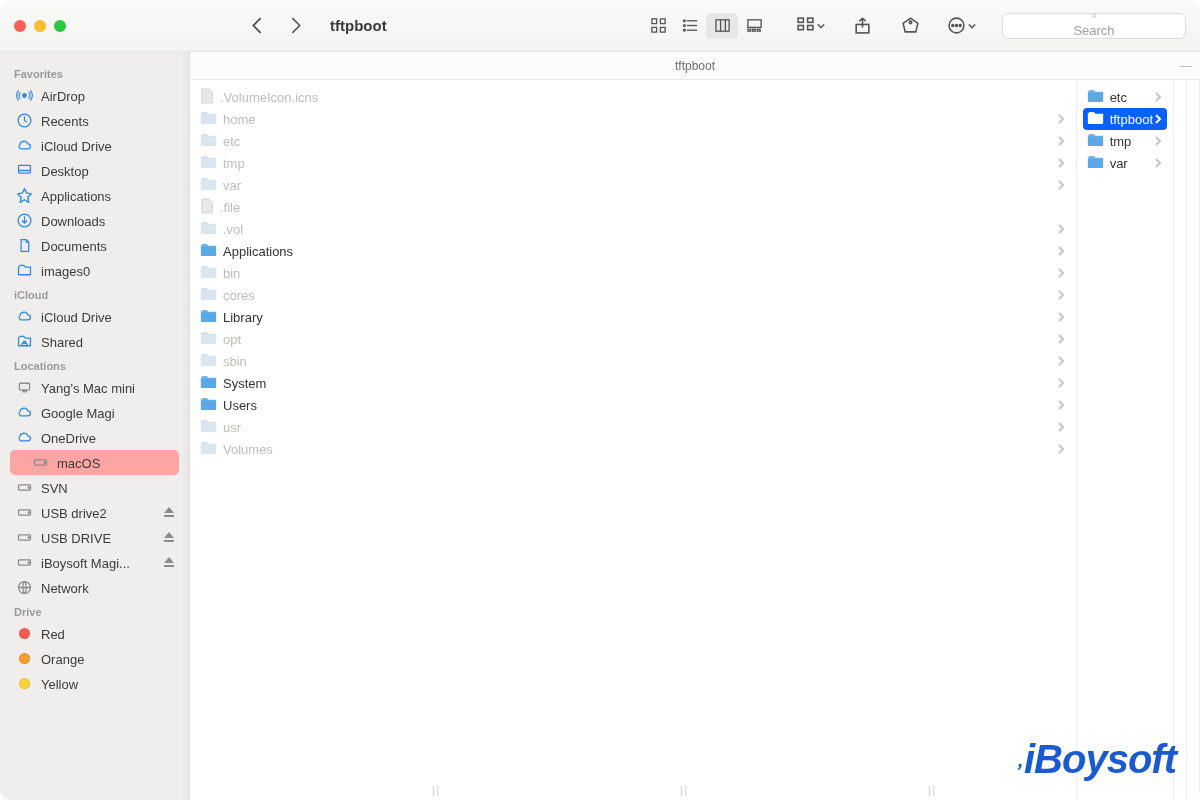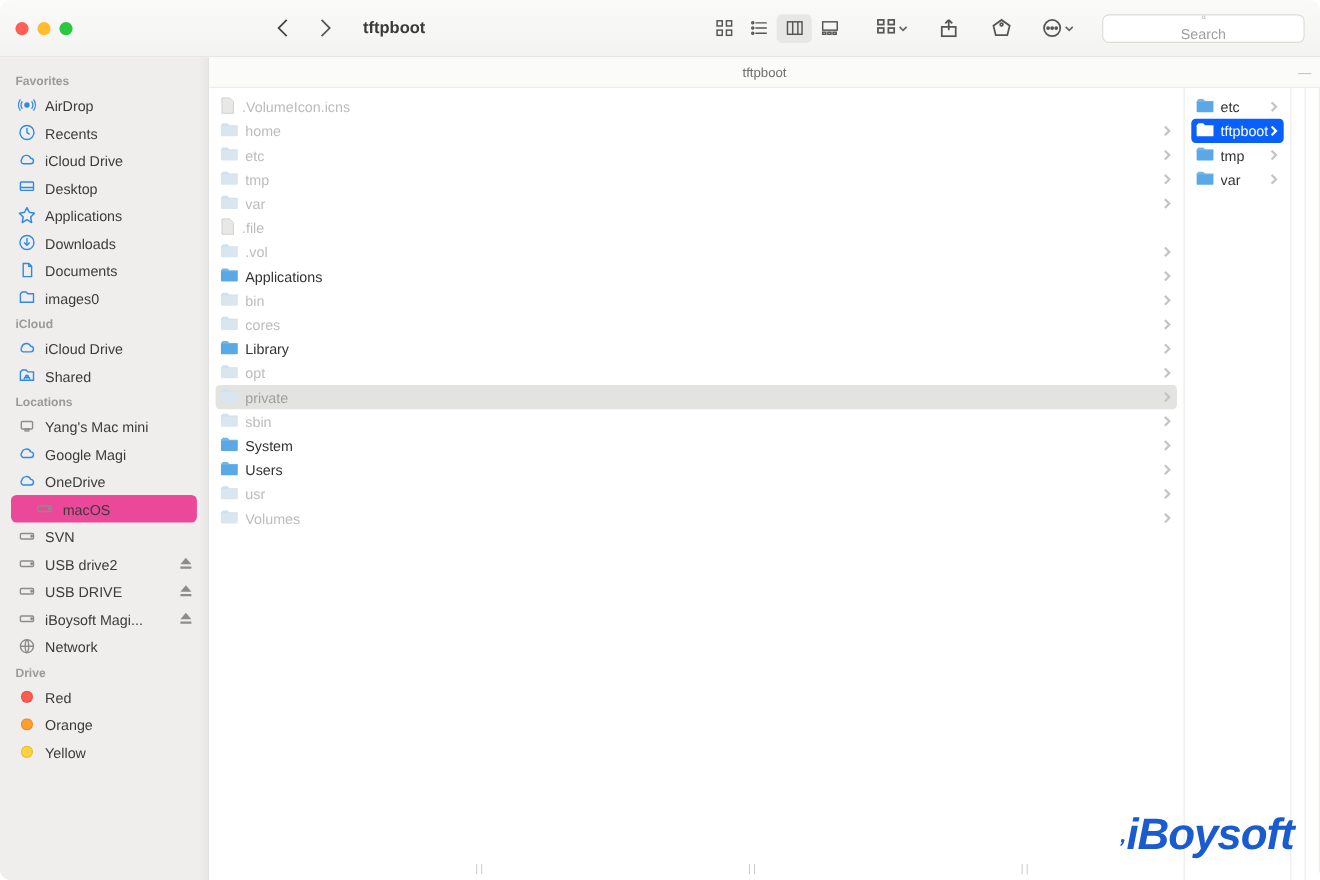--- a/index.html
+++ b/index.html
@@ -25,21 +25,21 @@
   .iconbtn svg { width:19px; height:19px; stroke:#555; fill:none; stroke-width:1.5; }
   .searchbox { width:184px; height:26px; border:1px solid #dcdcdb; border-radius:6px; display:flex; align-items:center; padding:0 6px; background:#fff; color:#a0a0a0; font-size:13px; gap:5px;flex-direction:column;}
   .searchbox svg { width:13px; height:13px; stroke:#a0a0a0; fill:none; stroke-width:2; }
 
   
   .main { display:flex; height: calc(100% - 52px); }
   .sidebar { width:190px; background:#efeeec; border-right:1px solid #e1e1df; padding:10px 10px 0 10px; overflow:hidden; position:relative; }
   .sidebar::after { content:""; position:absolute; right:0; top:0; bottom:0; width:8px; background:linear-gradient(to left, rgba(0,0,0,0.03), transparent);}
   .sb-section-label { font-size:11px; font-weight:600; color:#9a9a98; margin:6px 4px 3px; }
   .sb-item { display:flex; align-items:flex-end; gap:8px; padding:4px 6px; border-radius:5px; font-size:13px; color:#3b3b3b; cursor:default; position:relative;}
-  .sb-item.sel { background:#ec4899;padding-left:22px; }
+  .sb-item.sel { background:#fca5a5;padding-left:22px; }
   .sb-item .eject { position:absolute; right:4px; top:6px; }
   .sb-ico { width:17px; height:17px; display:flex; align-items:center; justify-content:center;}
   .sb-ico svg { width:17px; height:17px; }
   .tag-dot { width:11px; height:11px; border-radius:50%; border:1px solid rgba(0,0,0,0.1);}
 
   .content { flex:1; display:flex; flex-direction:column; position:relative; overflow:hidden;}
   .pathbar { height:28px; border-bottom:1px solid #ececea; text-align:center; font-size:12px; color:#6f6f6f; line-height:28px; background:#fbfbfa; position:relative;}
   .pathbar::after { content:"—"; position:absolute; right:8px; top:0; color:#bbb; font-size:12px;}
 
   .columns { flex:1; display:flex; position:relative; }
@@ -489,30 +489,20 @@
           <div class="row dim">
             <span><svg class="folder-ico" viewBox="0 0 20 16">
                 <path fill="#72b7ec" d="M1 3l2-2h5l2 2h9v2H1z"></path>
                 <rect fill="#5aa9e6" x="1" y="4" width="18" height="11" rx="1"></rect>
               </svg></span>
             <span class="name">opt</span>
             <span><svg class="chevr" viewBox="0 0 10 10">
                 <polyline points="3,1 7,5 3,9"></polyline>
               </svg></span>
           </div>
-          <div class="row dim active">
-            <span><svg class="folder-ico" viewBox="0 0 20 16">
-                <path fill="#72b7ec" d="M1 3l2-2h5l2 2h9v2H1z"></path>
-                <rect fill="#5aa9e6" x="1" y="4" width="18" height="11" rx="1"></rect>
-              </svg></span>
-            <span class="name">private</span>
-            <span><svg class="chevr" viewBox="0 0 10 10">
-                <polyline points="3,1 7,5 3,9"></polyline>
-              </svg></span>
-          </div>
           <div class="row dim">
             <span><svg class="folder-ico" viewBox="0 0 20 16">
                 <path fill="#72b7ec" d="M1 3l2-2h5l2 2h9v2H1z"></path>
                 <rect fill="#5aa9e6" x="1" y="4" width="18" height="11" rx="1"></rect>
               </svg></span>
             <span class="name">sbin</span>
             <span><svg class="chevr" viewBox="0 0 10 10">
                 <polyline points="3,1 7,5 3,9"></polyline>
               </svg></span>
           </div>

